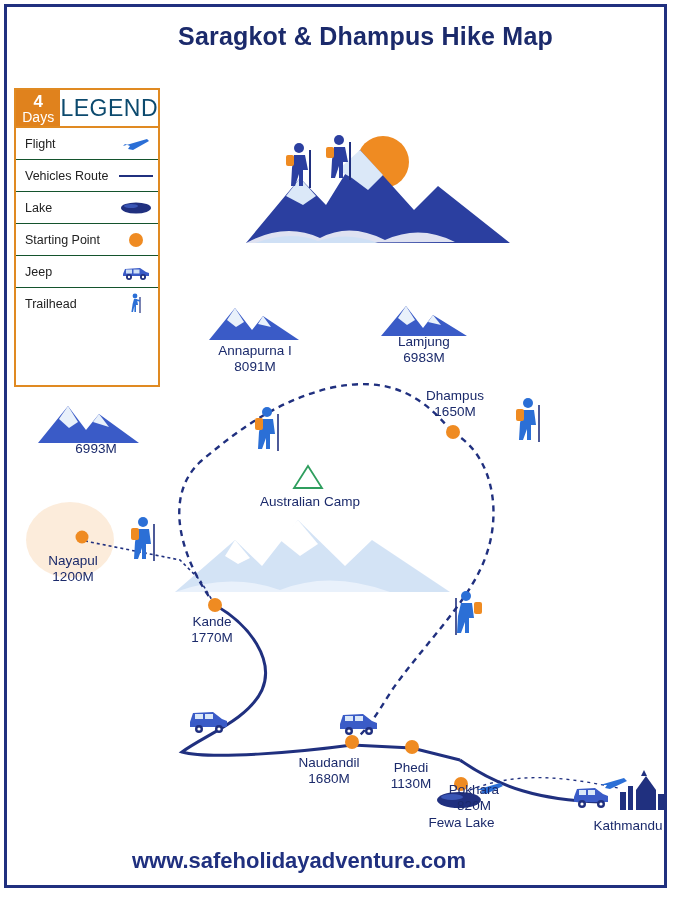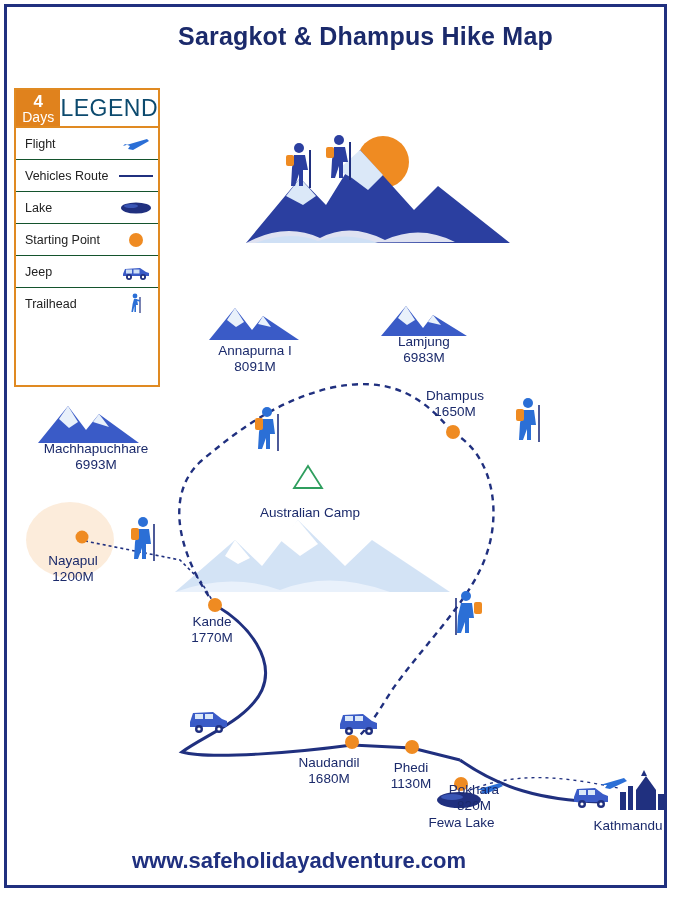--- a/index.html
+++ b/index.html
@@ -288,28 +288,27 @@
 
 <div class="place" style="left:190px;top:343px;width:130px;">
   <span class="nm">Annapurna I</span>
   <span class="el">8091M</span>
 </div>
 <div class="place" style="left:364px;top:334px;width:120px;">
   <span class="nm">Lamjung</span>
   <span class="el">6983M</span>
 </div>
 <div class="place" style="left:14px;top:441px;width:164px;">
-  <span class="nm">Machhapuchhare</span>
   <span class="el">6993M</span>
 </div>
 <div class="place" style="left:395px;top:388px;width:120px;">
   <span class="nm">Dhampus</span>
   <span class="el">1650M</span>
 </div>
-<div class="place" style="left:240px;top:505px;width:140px;">
+<div class="place" style="left:240px;top:494px;width:140px;">
   <span class="nm">Australian Camp</span>
 </div>
 <div class="place" style="left:18px;top:553px;width:110px;">
   <span class="nm">Nayapul</span>
   <span class="el">1200M</span>
 </div>
 <div class="place" style="left:157px;top:614px;width:110px;">
   <span class="nm">Kande</span>
   <span class="el">1770M</span>
 </div>

